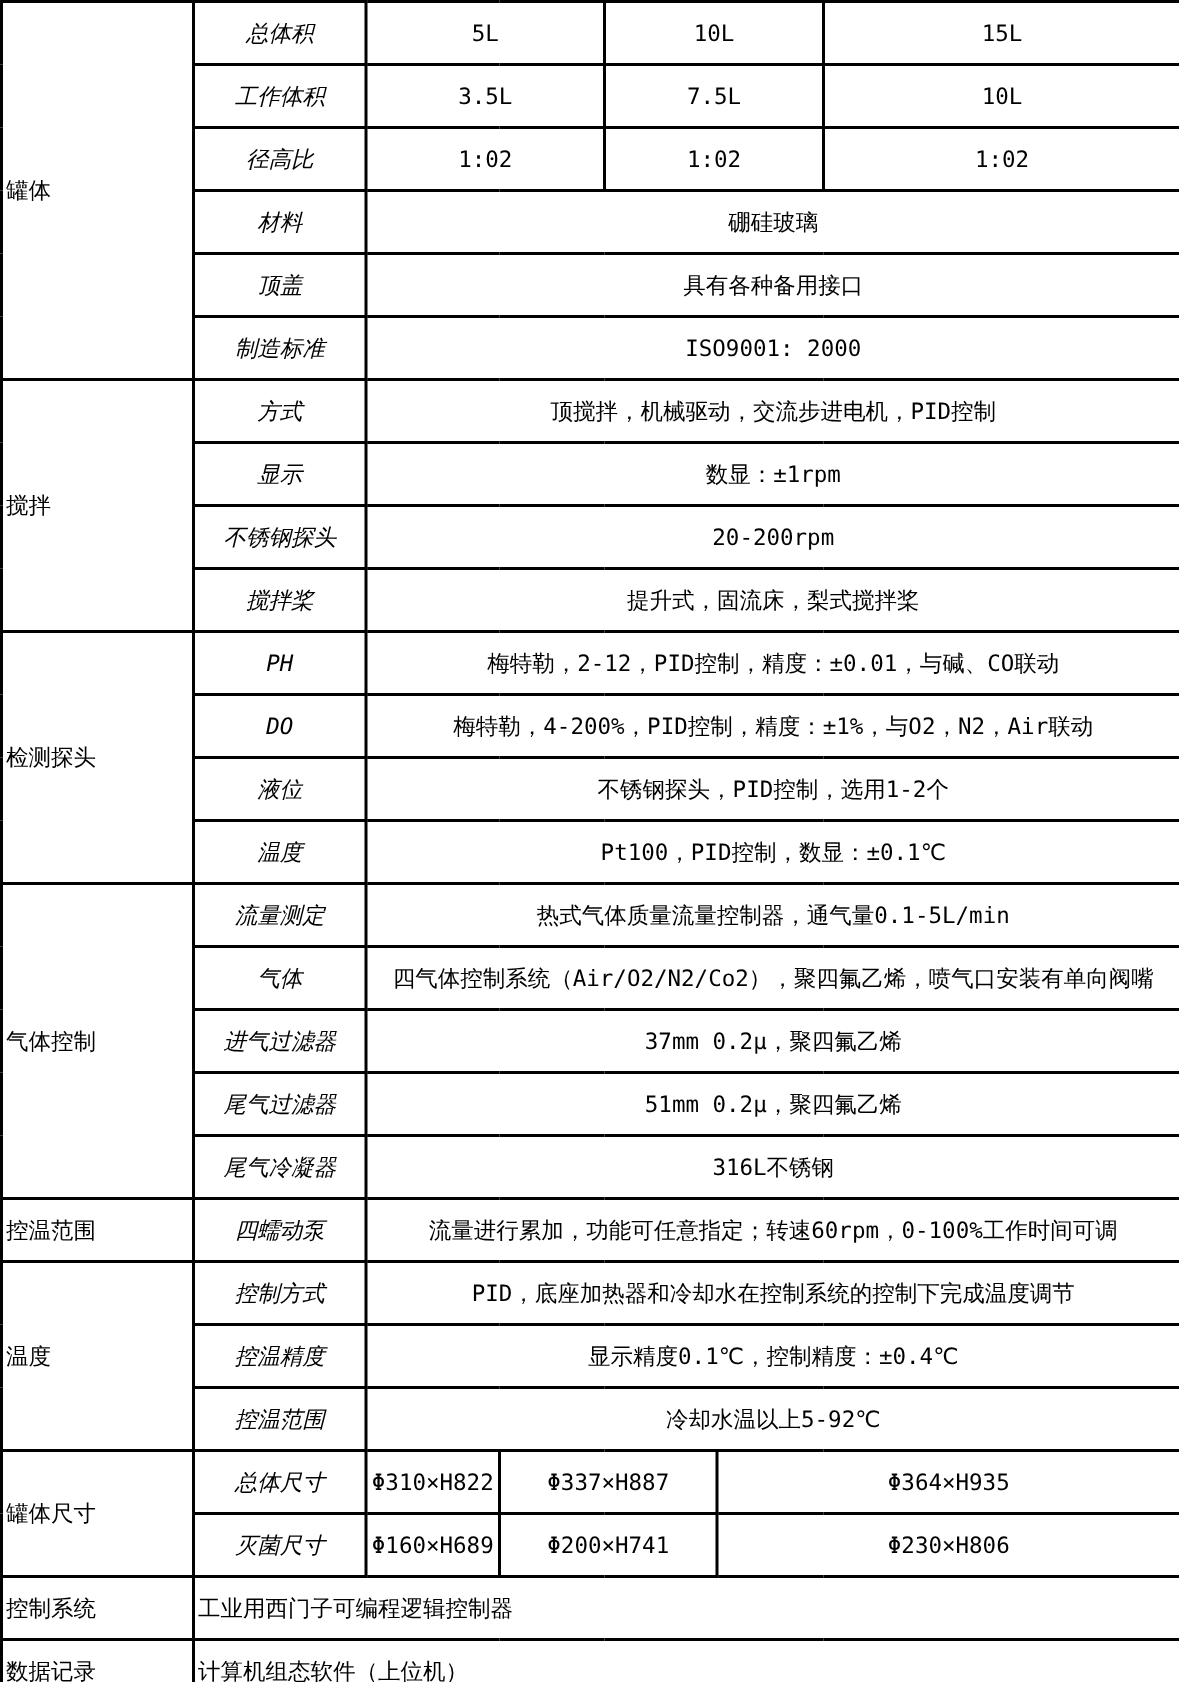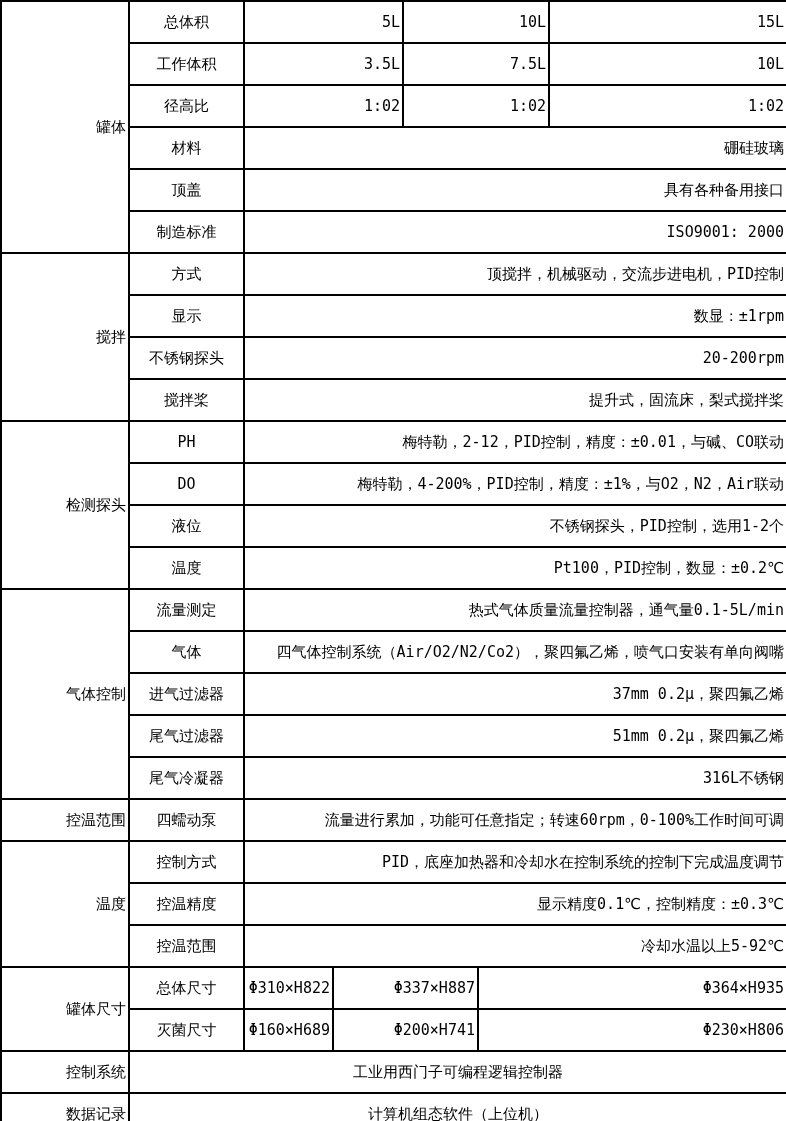--- a/index.html
+++ b/index.html
@@ -19,25 +19,25 @@
     background: #ffffff;
   }
   table.spec td {
     border: 2px solid #000000;
     height: 40px;
     padding: 0 2px;
     overflow: hidden;
     vertical-align: middle;
     line-height: 1.25;
   }
-  td.cat  { text-align: right; }
-  td.lbl  { text-align: center; }
-  td.vc   { text-align: right; }           
-  td.vl   { text-align: right; padding-left: 5px; }  
-  td.fc   { text-align: center; }  
+  td.cat  { text-align: left; }
+  td.lbl  { text-align: center; font-style: italic; }
+  td.vc   { text-align: center; }           
+  td.vl   { text-align: center; padding-left: 5px; }  
+  td.fc   { text-align: left; }  
 </style>
 </head>
 <body>
 
 <table class="spec">
   <colgroup>
     <col style="width:128px">
     <col style="width:115px">
     <col style="width:89px">
     <col style="width:70px">
@@ -105,21 +105,21 @@
     <tr>
       <td class="lbl">DO</td>
       <td class="vl" colspan="5">梅特勒，4-200%，PID控制，精度：±1%，与O2，N2，Air联动</td>
     </tr>
     <tr>
       <td class="lbl">液位</td>
       <td class="vl" colspan="5">不锈钢探头，PID控制，选用1-2个</td>
     </tr>
     <tr>
       <td class="lbl">温度</td>
-      <td class="vl" colspan="5">Pt100，PID控制，数显：±0.2℃</td>
+      <td class="vl" colspan="5">Pt100，PID控制，数显：±0.1℃</td>
     </tr>
 
     <tr>
       <td class="cat" rowspan="5">气体控制</td>
       <td class="lbl">流量测定</td>
       <td class="vl" colspan="5">热式气体质量流量控制器，通气量0.1-5L/min</td>
     </tr>
     <tr>
       <td class="lbl">气体</td>
       <td class="vl" colspan="5">四气体控制系统（Air/O2/N2/Co2），聚四氟乙烯，喷气口安装有单向阀嘴</td>
@@ -143,21 +143,21 @@
       <td class="vl" colspan="5">流量进行累加，功能可任意指定；转速60rpm，0-100%工作时间可调</td>
     </tr>
 
     <tr>
       <td class="cat" rowspan="3">温度</td>
       <td class="lbl">控制方式</td>
       <td class="vl" colspan="5">PID，底座加热器和冷却水在控制系统的控制下完成温度调节</td>
     </tr>
     <tr>
       <td class="lbl">控温精度</td>
-      <td class="vl" colspan="5">显示精度0.1℃，控制精度：±0.3℃</td>
+      <td class="vl" colspan="5">显示精度0.1℃，控制精度：±0.4℃</td>
     </tr>
     <tr>
       <td class="lbl">控温范围</td>
       <td class="vl" colspan="5">冷却水温以上5-92℃</td>
     </tr>
 
     <tr>
       <td class="cat" rowspan="2">罐体尺寸</td>
       <td class="lbl">总体尺寸</td>
       <td class="vc">Φ310×H822</td>

